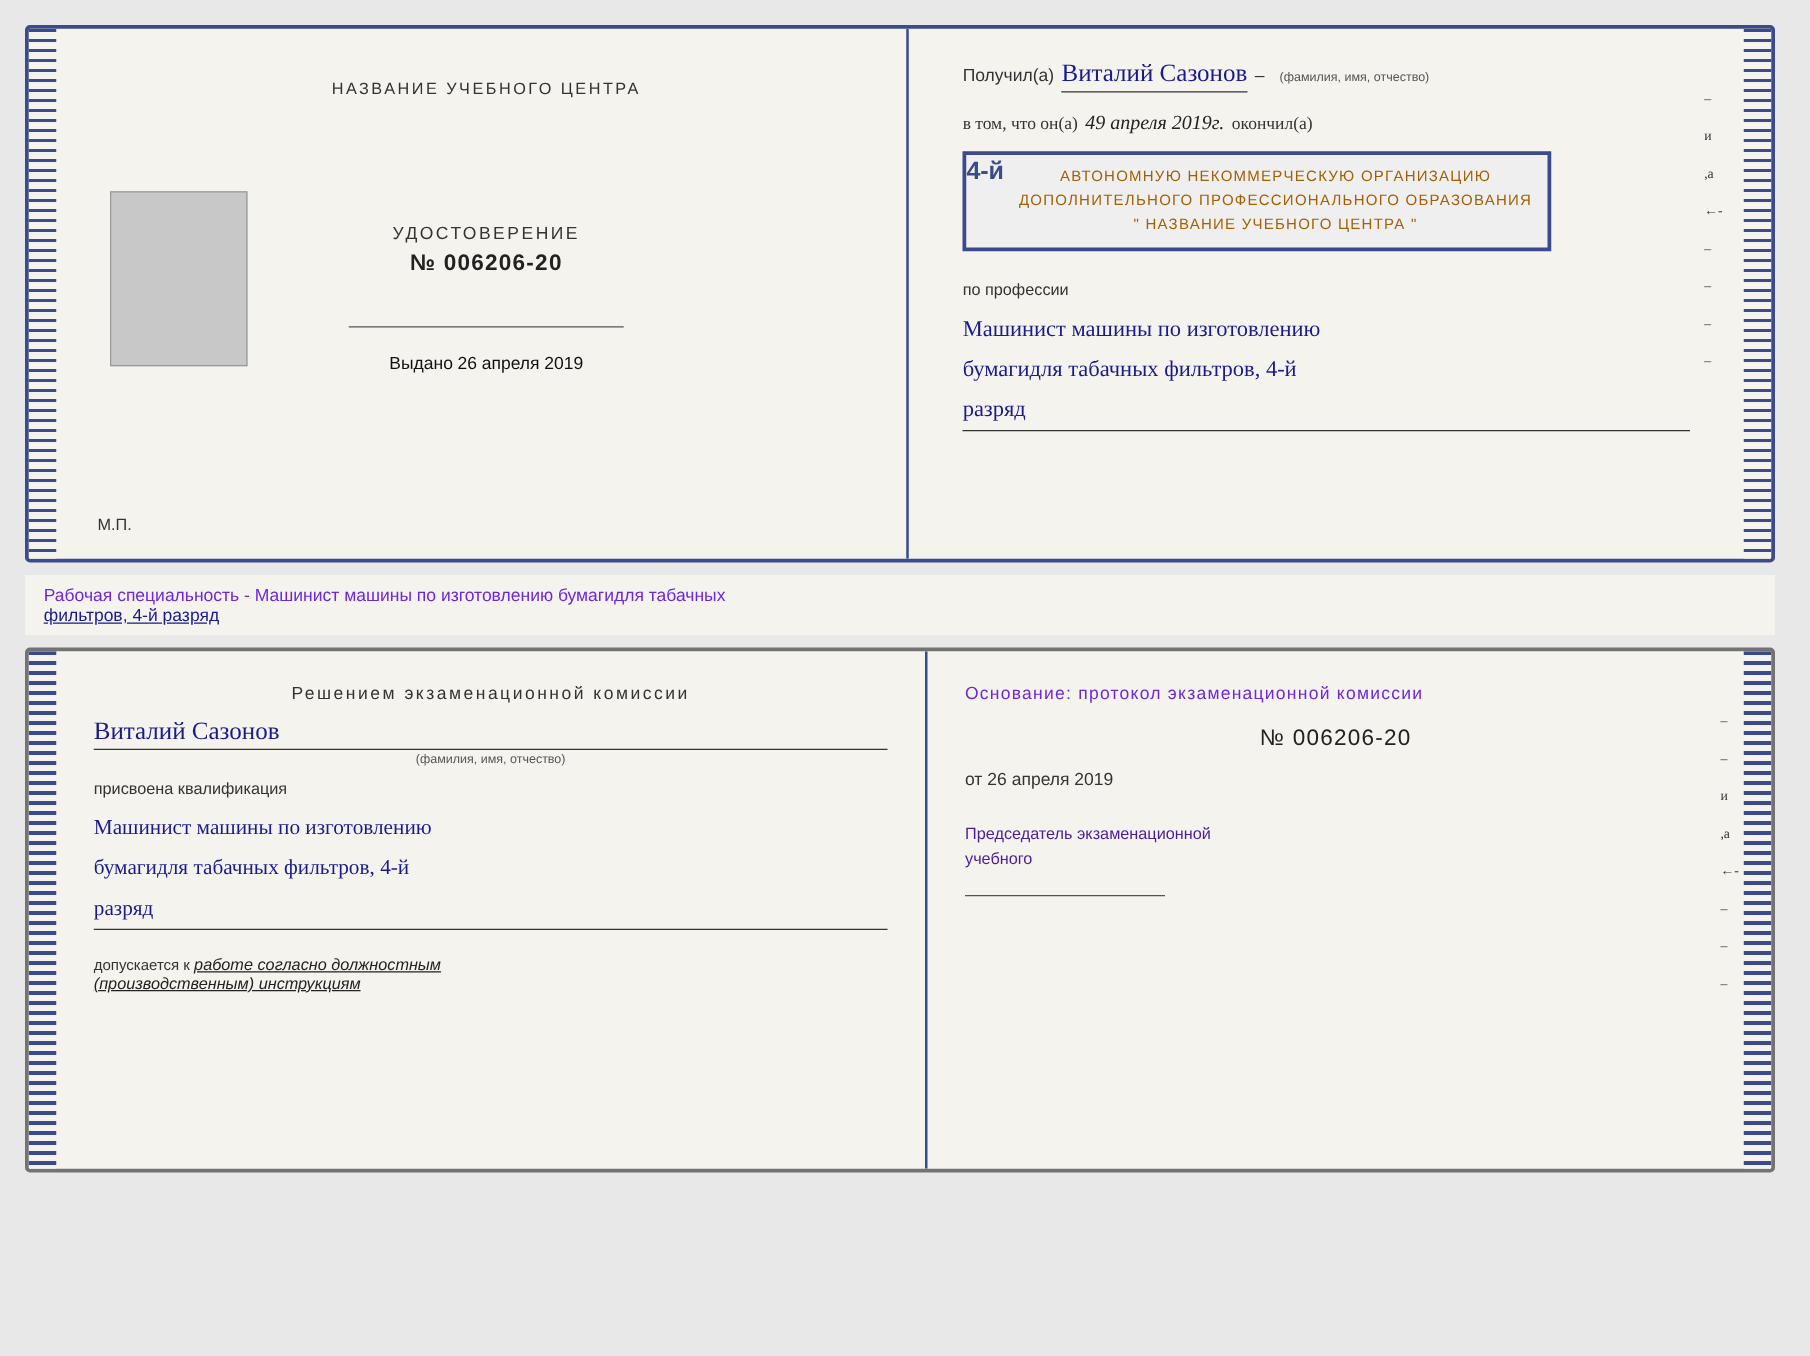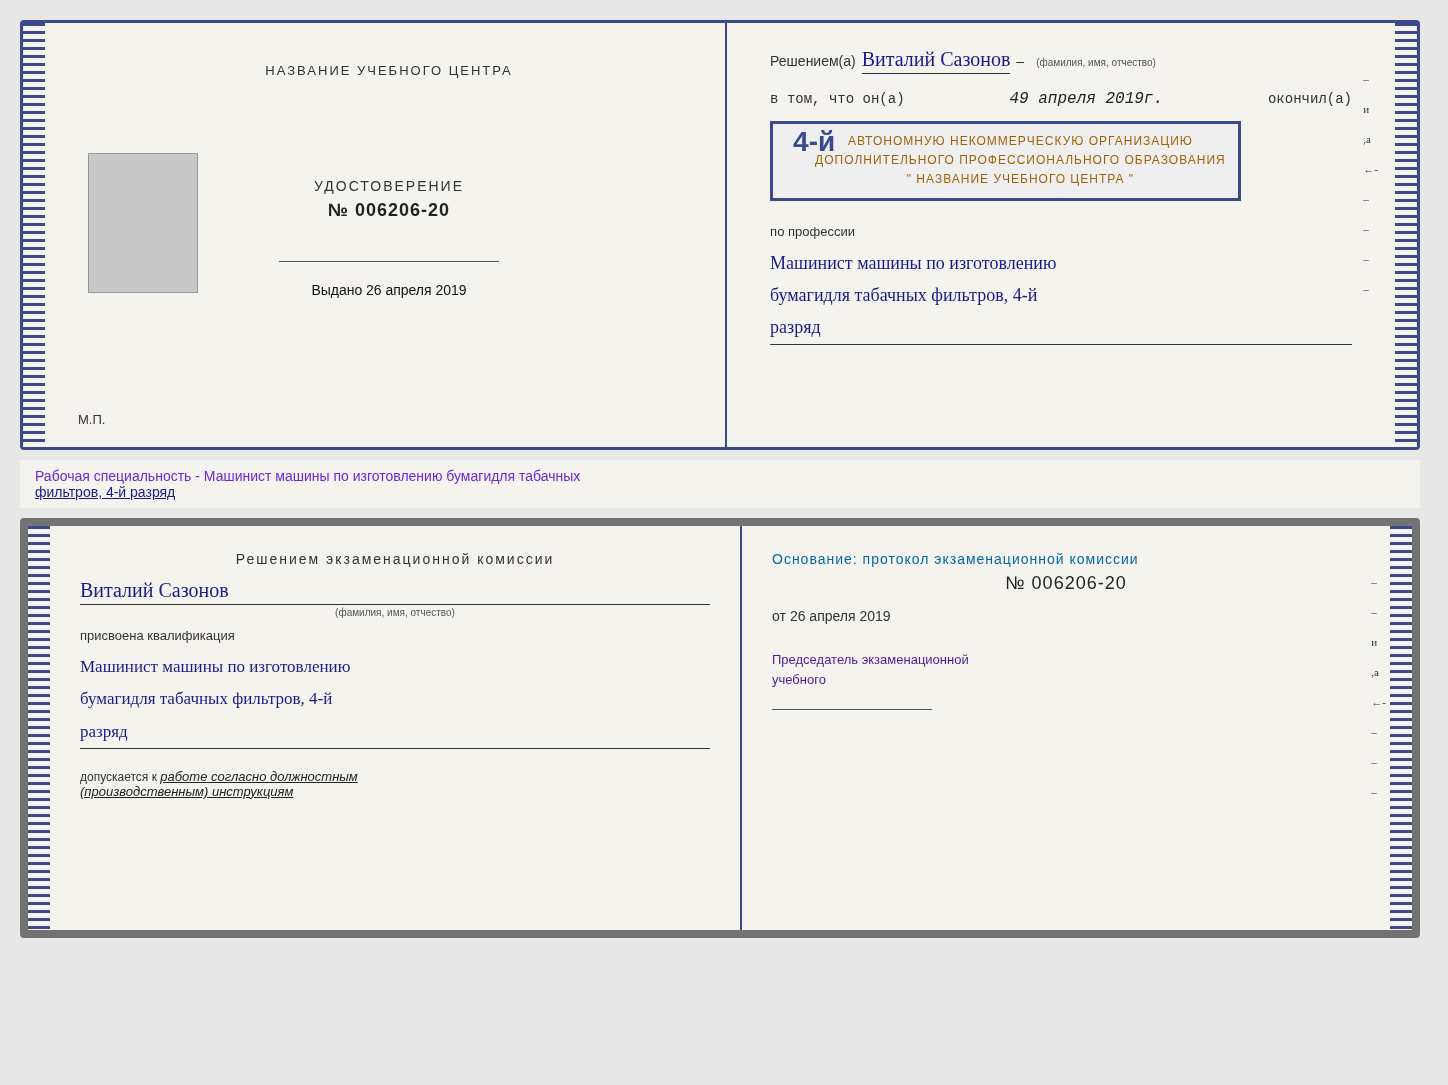--- a/index.html
+++ b/index.html
@@ -139,27 +139,26 @@
 
     .cert-small-label {
       font-size: 10px;
       color: #555;
       font-family: Arial, sans-serif;
     }
 
     .cert-right-line2 {
       font-size: 14px;
       color: #333;
-      font-family: Liberation Mono, monospace;
+      font-family: Liberation Serif, serif;
       display: flex;
       align-items: baseline;
       gap: 6px;
       flex-wrap: wrap;
       margin-top: 8px;
-      justify-content: space-between;
     }
 
     .cert-handwritten-date {
       font-size: 16px;
       color: #222;
       font-style: italic;
     }
 
     .cert-stamp-area {
       position: relative;
@@ -178,26 +177,26 @@
       font-size: 12px;
       color: #a16207;
       font-family: Arial, sans-serif;
       text-align: center;
       letter-spacing: 1px;
       line-height: 1.6;
       text-transform: uppercase;
     }
 
     .cert-stamp-number {
-      font-size: 28px;
+      font-size: 20px;
       color: #3a4a8a;
       font-weight: bold;
       position: absolute;
       top: 2px;
-      left: 20px;
+      left: 0;
       font-family: Arial, sans-serif;
     }
 
     .cert-right-profession-label {
       font-size: 13px;
       color: #333;
       font-family: Arial, sans-serif;
       margin-top: 10px;
     }
 
@@ -242,21 +241,21 @@
       font-size: 14px;
       color: #1a1a8a;
       font-family: Arial, sans-serif;
       text-decoration: underline;
     }
 
     
     .bottom-book {
       display: flex;
       background: #f5f3ee;
-      border: 8px solid #737373;
+      border: 3px solid #737373;
       border-radius: 4px;
       width: 1400px;
       min-height: 420px;
       position: relative;
       overflow: hidden;
     }
 
     .bottom-left {
       width: 50%;
       padding: 25px 30px 20px 30px;
@@ -326,23 +325,23 @@
       padding: 25px 30px 20px 30px;
       display: flex;
       flex-direction: column;
       gap: 6px;
       position: relative;
     }
 
     .bottom-right-title {
       font-size: 14px;
       letter-spacing: 1px;
-      color: #0369a1;
-      font-family: Arial, sans-serif;
-      margin-bottom: 0;
+      color: #6d28d9;
+      font-family: Arial, sans-serif;
+      margin-bottom: 12px;
     }
 
     .bottom-right-number {
       font-size: 18px;
       color: #222;
       font-family: Arial, sans-serif;
       letter-spacing: 1px;
       text-align: center;
       margin-bottom: 8px;
     }
@@ -420,21 +419,21 @@
         <div class="cert-left-vydano">
           <span>Выдано</span>
           <span>26 апреля 2019</span>
         </div>
       </div>
       <div class="cert-mp">М.П.</div>
     </div>
 
     <div class="cert-right">
       <div class="cert-right-line1">
-        <span>Решением(а)</span>
+        <span>Получил(а)</span>
         <span class="cert-handwritten-name">Виталий Сазонов</span>
         <span>–</span>
         <br>
         <span class="cert-small-label">(фамилия, имя, отчество)</span>
       </div>
 
       <div class="cert-right-line2">
         <span>в том, что он(а)</span>
         <span class="cert-handwritten-date">49 апреля 2019г.</span>
         <span>окончил(а)</span>

